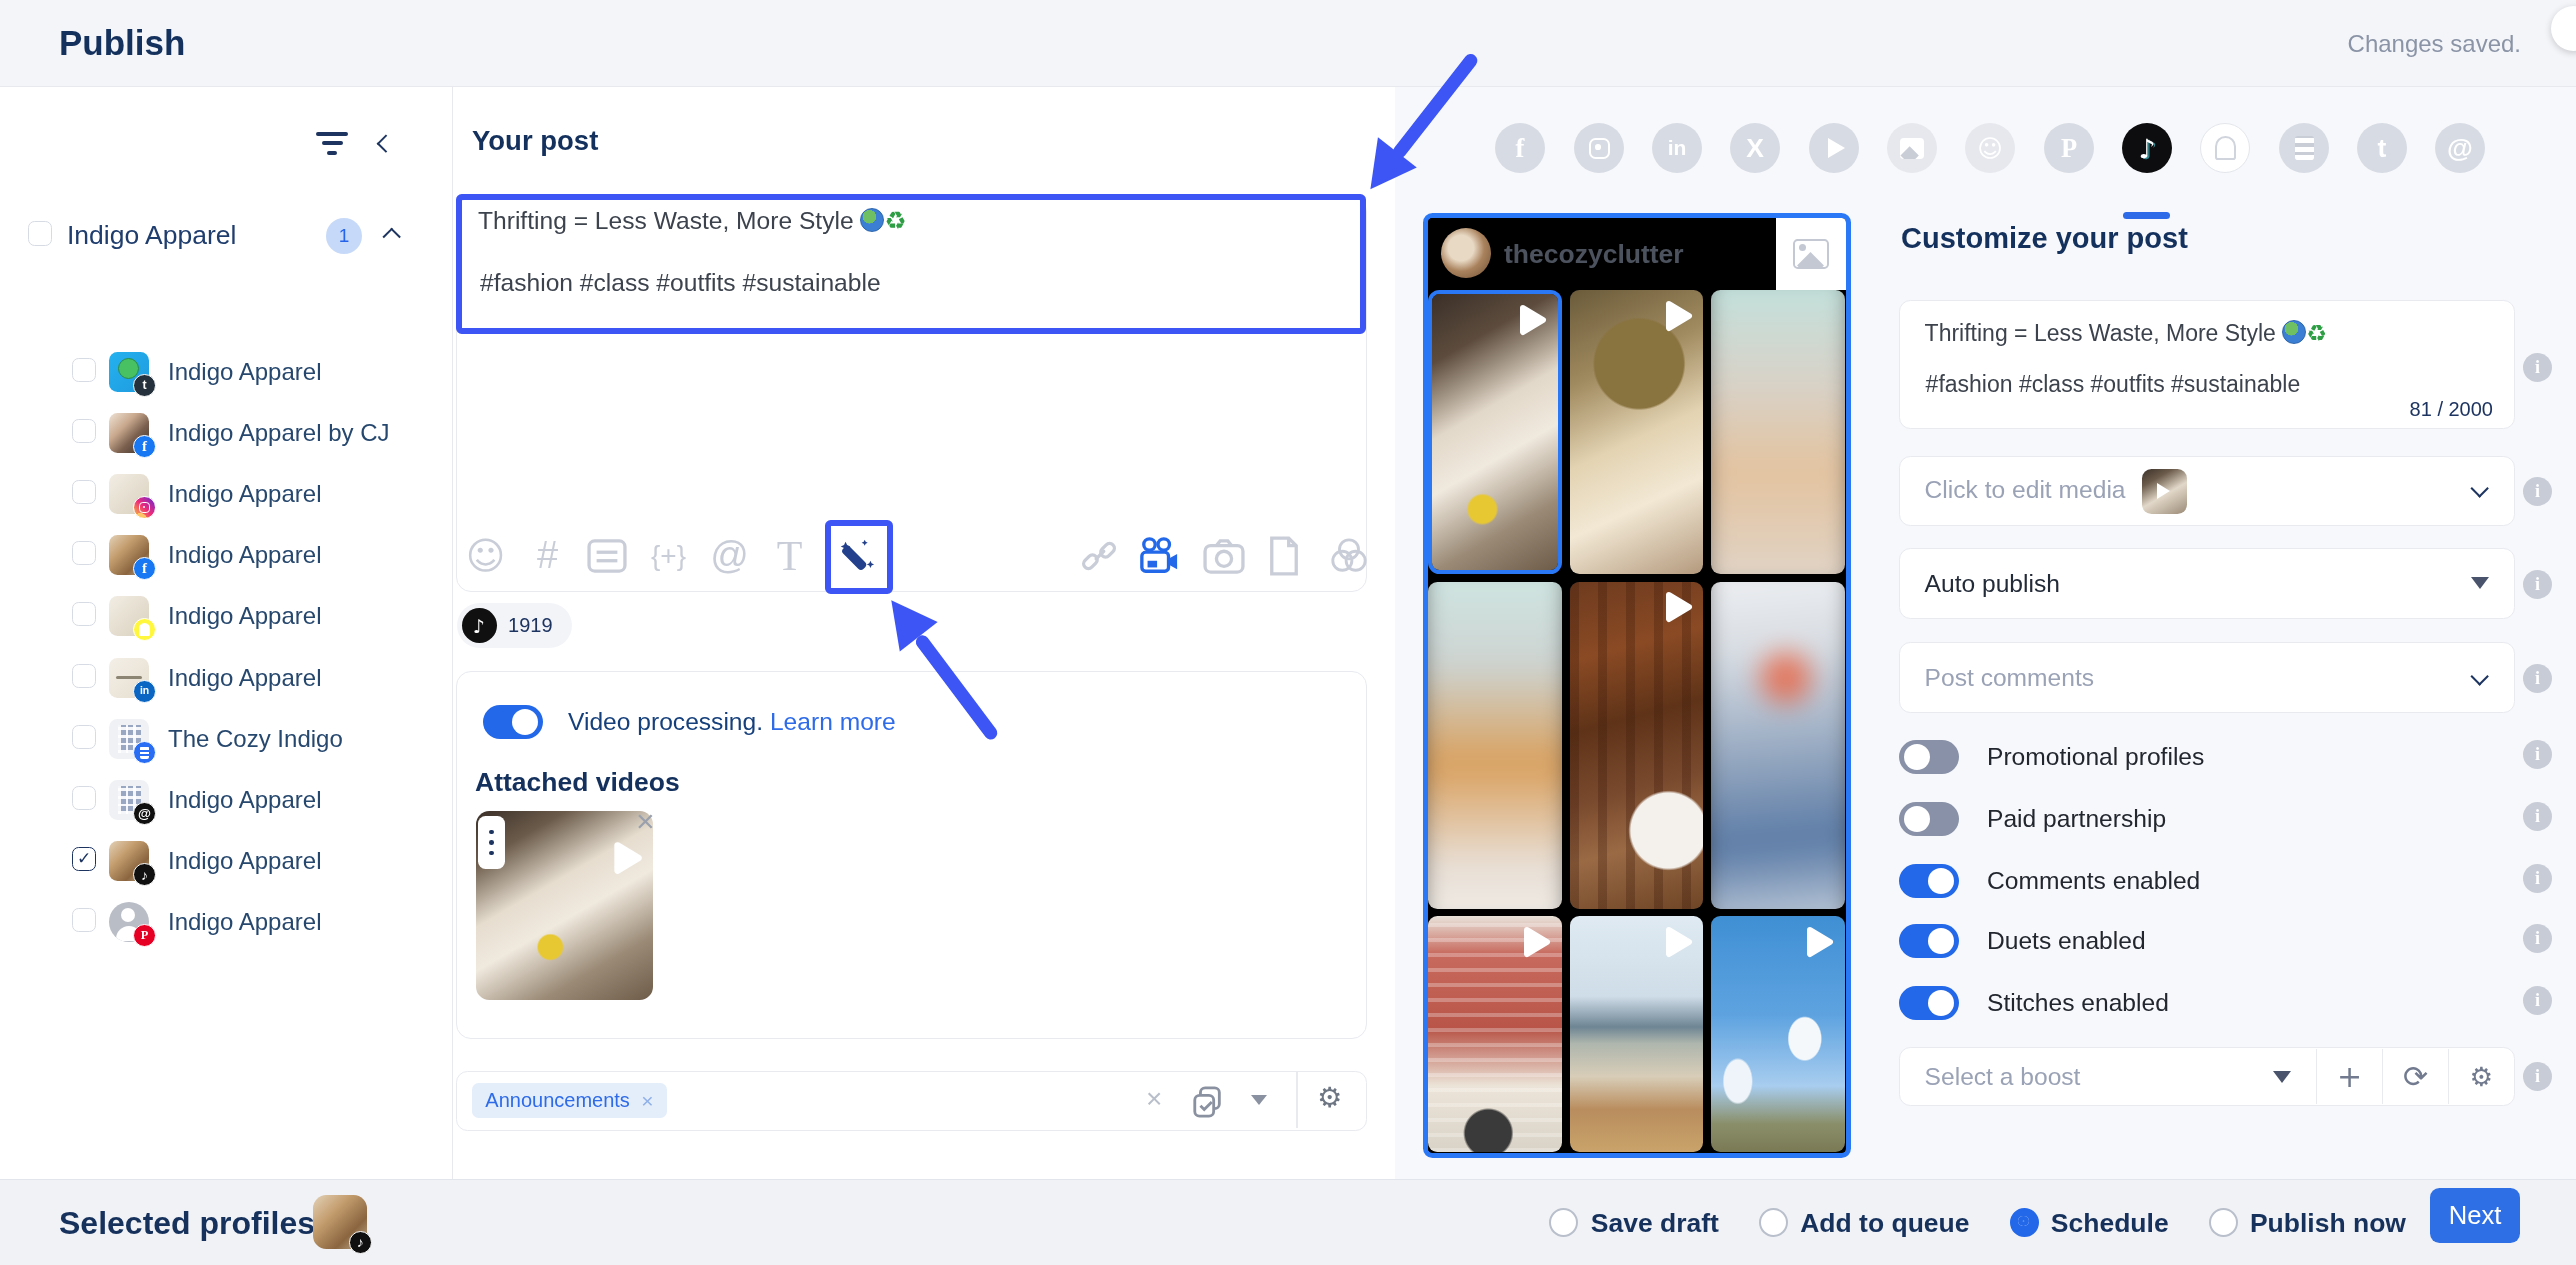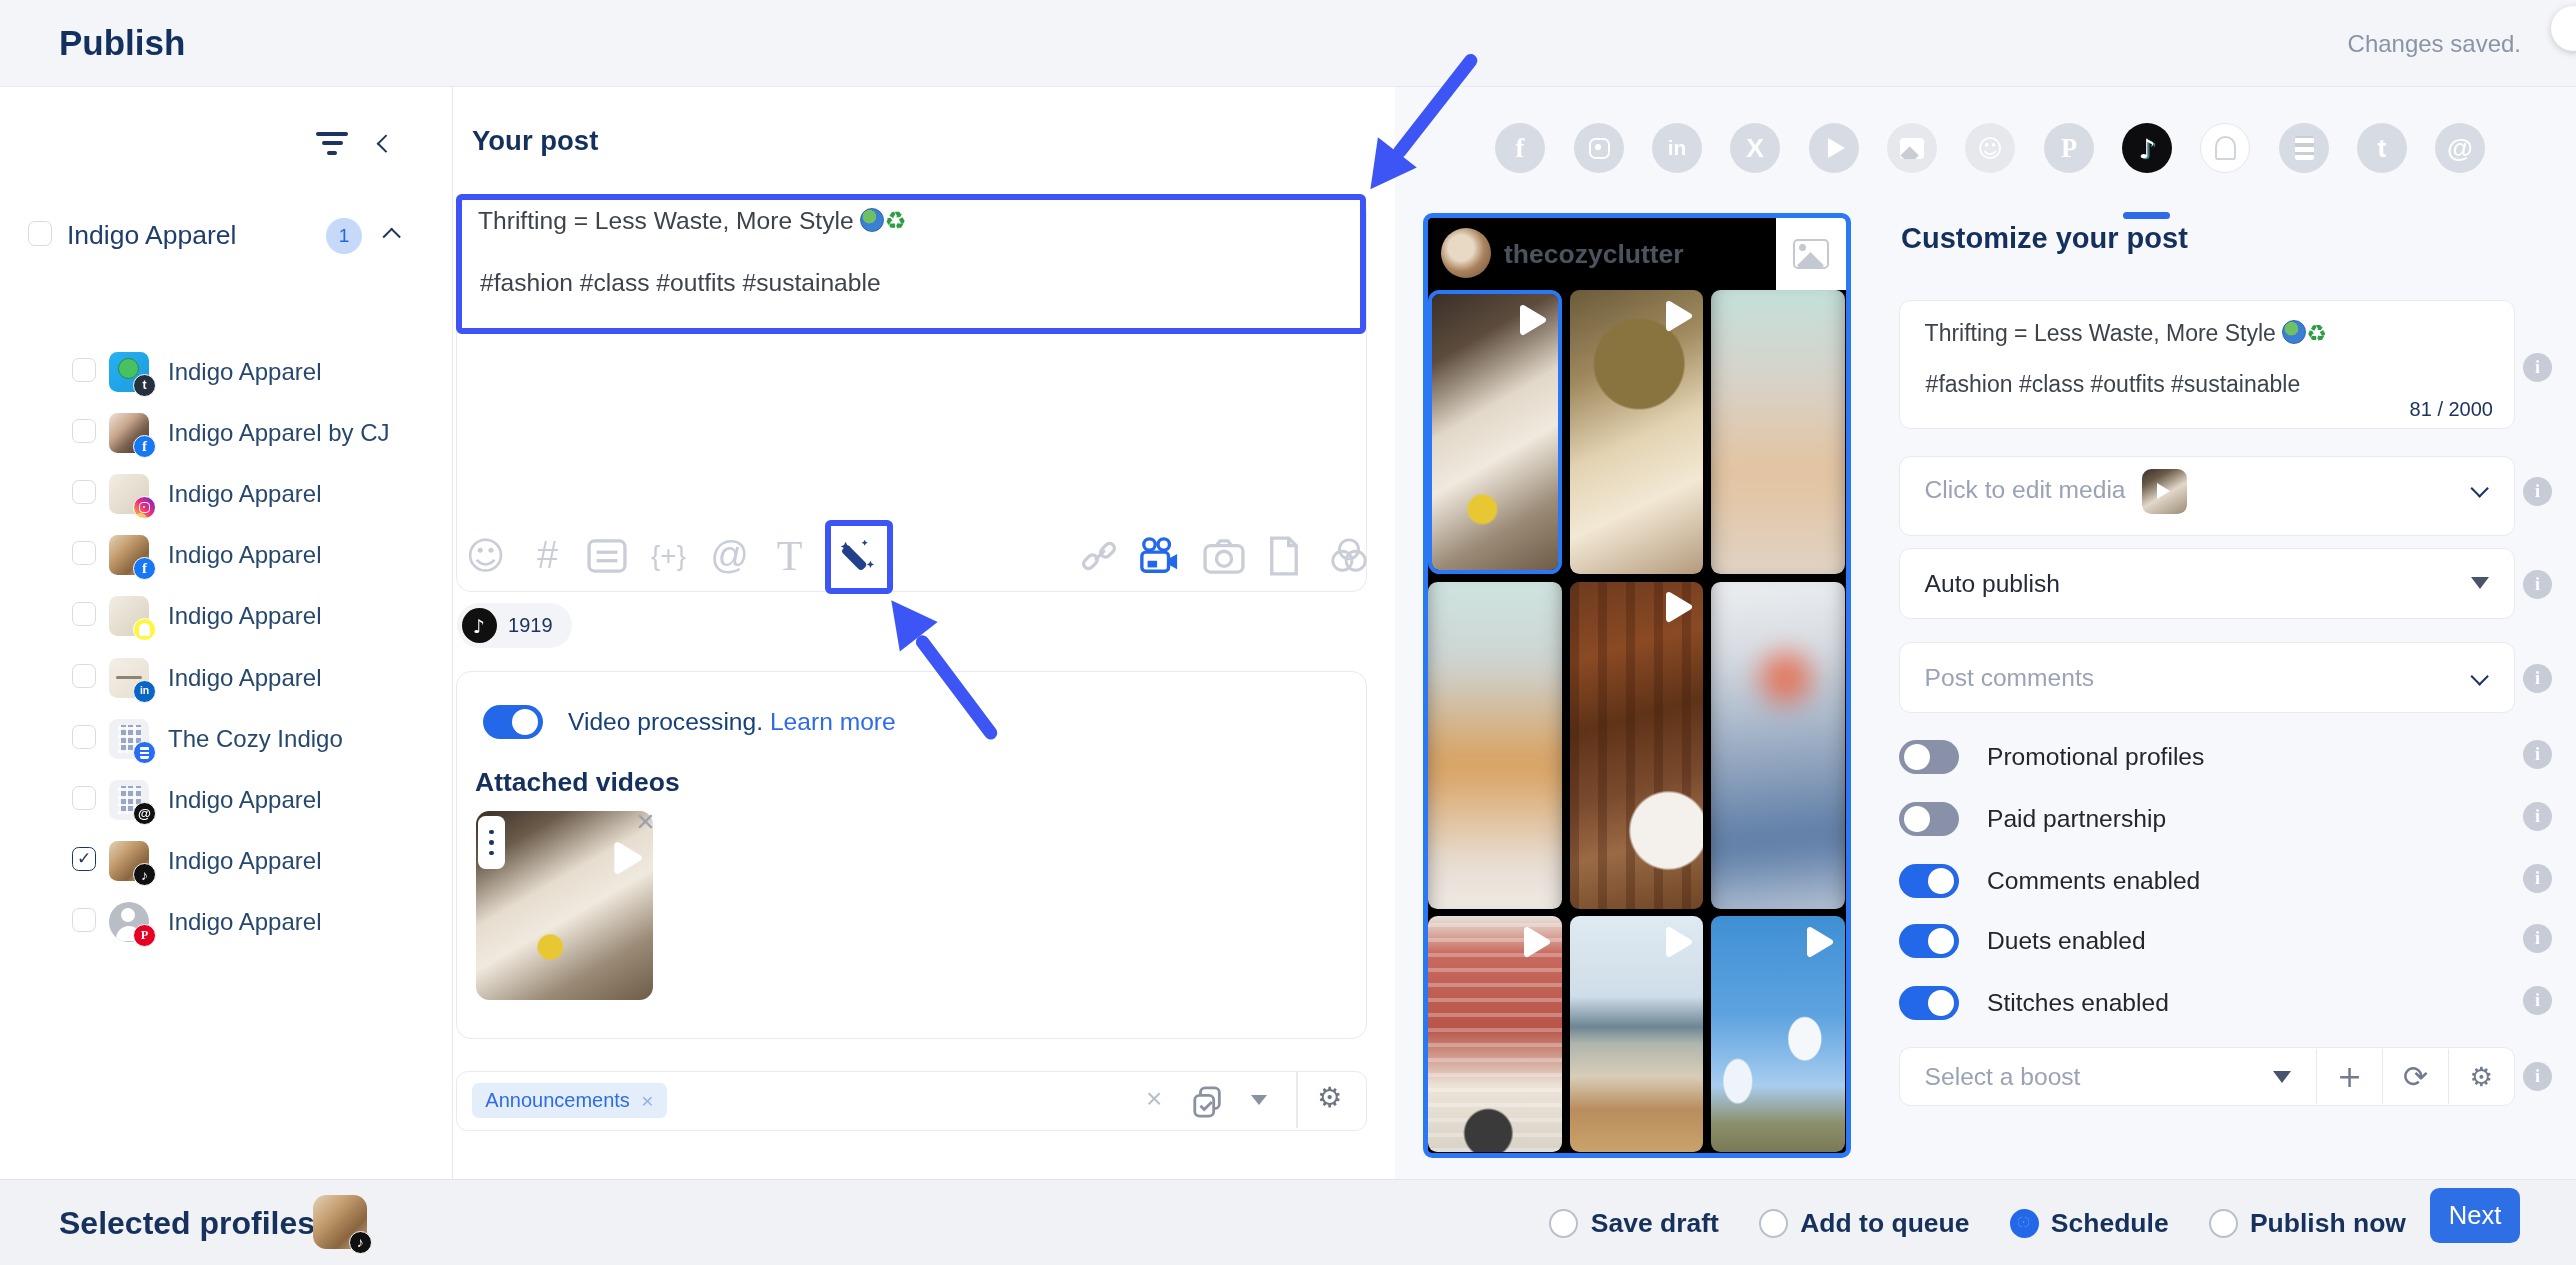--- a/index.html
+++ b/index.html
@@ -205,21 +205,21 @@
     linear-gradient(180deg,#3f8fd4 0%,#5ea3e0 42%,#a8cdef 72%,#8a8f6a 88%,#7a7a55 100%); }
 
   
   .cz-title { position:absolute; left:1901px; top:222px; font-size:29px; font-weight:bold; color:#14315d; }
   .cz-open { position:absolute; left:2514px; top:233px; cursor:pointer; }
   .cz-card { position:absolute; left:1899px; background:#fff; border:1.9px solid #e8eaf0; border-radius:11.4px; }
   .cz-caption { left:1899px; top:300px; width:616px; height:129px; }
   .cz-cap1 { position:absolute; left:24.6px; top:19px; font-size:23px; color:#3d434d; }
   .cz-cap2 { position:absolute; left:25.6px; top:70px; font-size:23px; color:#3d434d; }
   .cz-counter { position:absolute; right:21px; top:97px; font-size:20px; color:#1d3461; font-weight:500; }
-  .cz-media { left:1899px; top:456px; width:616px; height:80px; cursor:pointer; }
+  .cz-media { left:1899px; top:456px; width:616px; height:70px; cursor:pointer; }
   .cz-media .ph { position:absolute; left:24.6px; top:19px; font-size:24.6px; color:#9aa2b6; }
   .media-thumb { position:absolute; left:242px; top:12.3px; width:45px; height:45px; border-radius:9.5px;
     background:linear-gradient(150deg,#3a2f28 0%,#6b5b4a 25%,#e2d8c9 55%,#9a8a76 100%); }
   .media-thumb:after { content:""; position:absolute; left:15px; top:13.3px; width:0; height:0;
     border-left:13.3px solid #fff; border-top:8.5px solid transparent; border-bottom:8.5px solid transparent; }
   .cz-media .chev { position:absolute; right:28px; top:24.6px; border-color:#1d3461; }
   .cz-select { left:1899px; top:548px; width:616px; height:71px; cursor:pointer; }
   .cz-select .val { position:absolute; left:24.6px; top:21px; font-size:24.6px; color:#232b39; }
   .cz-select .tri { position:absolute; right:24.6px; top:28px; width:0; height:0; border-left:9.5px solid transparent;
     border-right:9.5px solid transparent; border-top:12.3px solid #49536b; }
@@ -238,21 +238,21 @@
     font-family:"Liberation Serif",serif; cursor:pointer; }
 
   
   .footer { position:absolute; left:0; top:1179px; width:2576px; height:86px; background:#f1f2f6;
     border-top:1.9px solid #e3e5ec; z-index:10; }
   .footer-title { position:absolute; left:59px; top:24.6px; font-size:32px; font-weight:bold; color:#16325c;text-align:center; }
   .footer-avatar { position:absolute; left:313px; top:15px; width:54px; height:54px; border-radius:13.3px;
     background:linear-gradient(135deg,#e3d2b8 0%,#c49d6e 35%,#8a653f 70%,#c9b394 100%); }
   .footer-avatar .badge { left:auto; right:-4.7px; top:auto; bottom:-4.7px; }
   .radios { position:absolute; right:170px; top:0; height:86px; display:flex; align-items:center; gap:40px; }
-  .radio-item { display:flex; align-items:center; gap:12.3px; cursor:pointer; }
+  .radio-item { display:flex; align-items:flex-start; gap:12.3px; cursor:pointer; }
   .radio-circle { width:29px; height:29px; border-radius:50%; border:2.8px solid #b9c0cc; background:#fff; position:relative; }
   .radio-item.sel .radio-circle { border-color:#2368e9; background:#2368e9; }
   .radio-item.sel .radio-circle:after { content:""; position:absolute; left:6.6px; top:6.6px; width:10.4px; height:10.4px;
     border-radius:50%; background:#fff; box-shadow:0 0 0 4.7px #2368e9 inset; background:#fff; }
   .radio-item .lbl { font-size:26.5px; font-weight:bold; color:#16325c; }
   .next-btn { position:absolute; left:2430px; top:7.6px; width:90px; height:55px; background:#2e6fe6; color:#fff;
     font-size:25.6px; border:none; border-radius:9.5px; cursor:pointer; font-family:inherit; }
 
   .overlay-svg { position:absolute; left:0; top:0; width:2576px; height:1265px; z-index:40; pointer-events:none; }
 </style>

